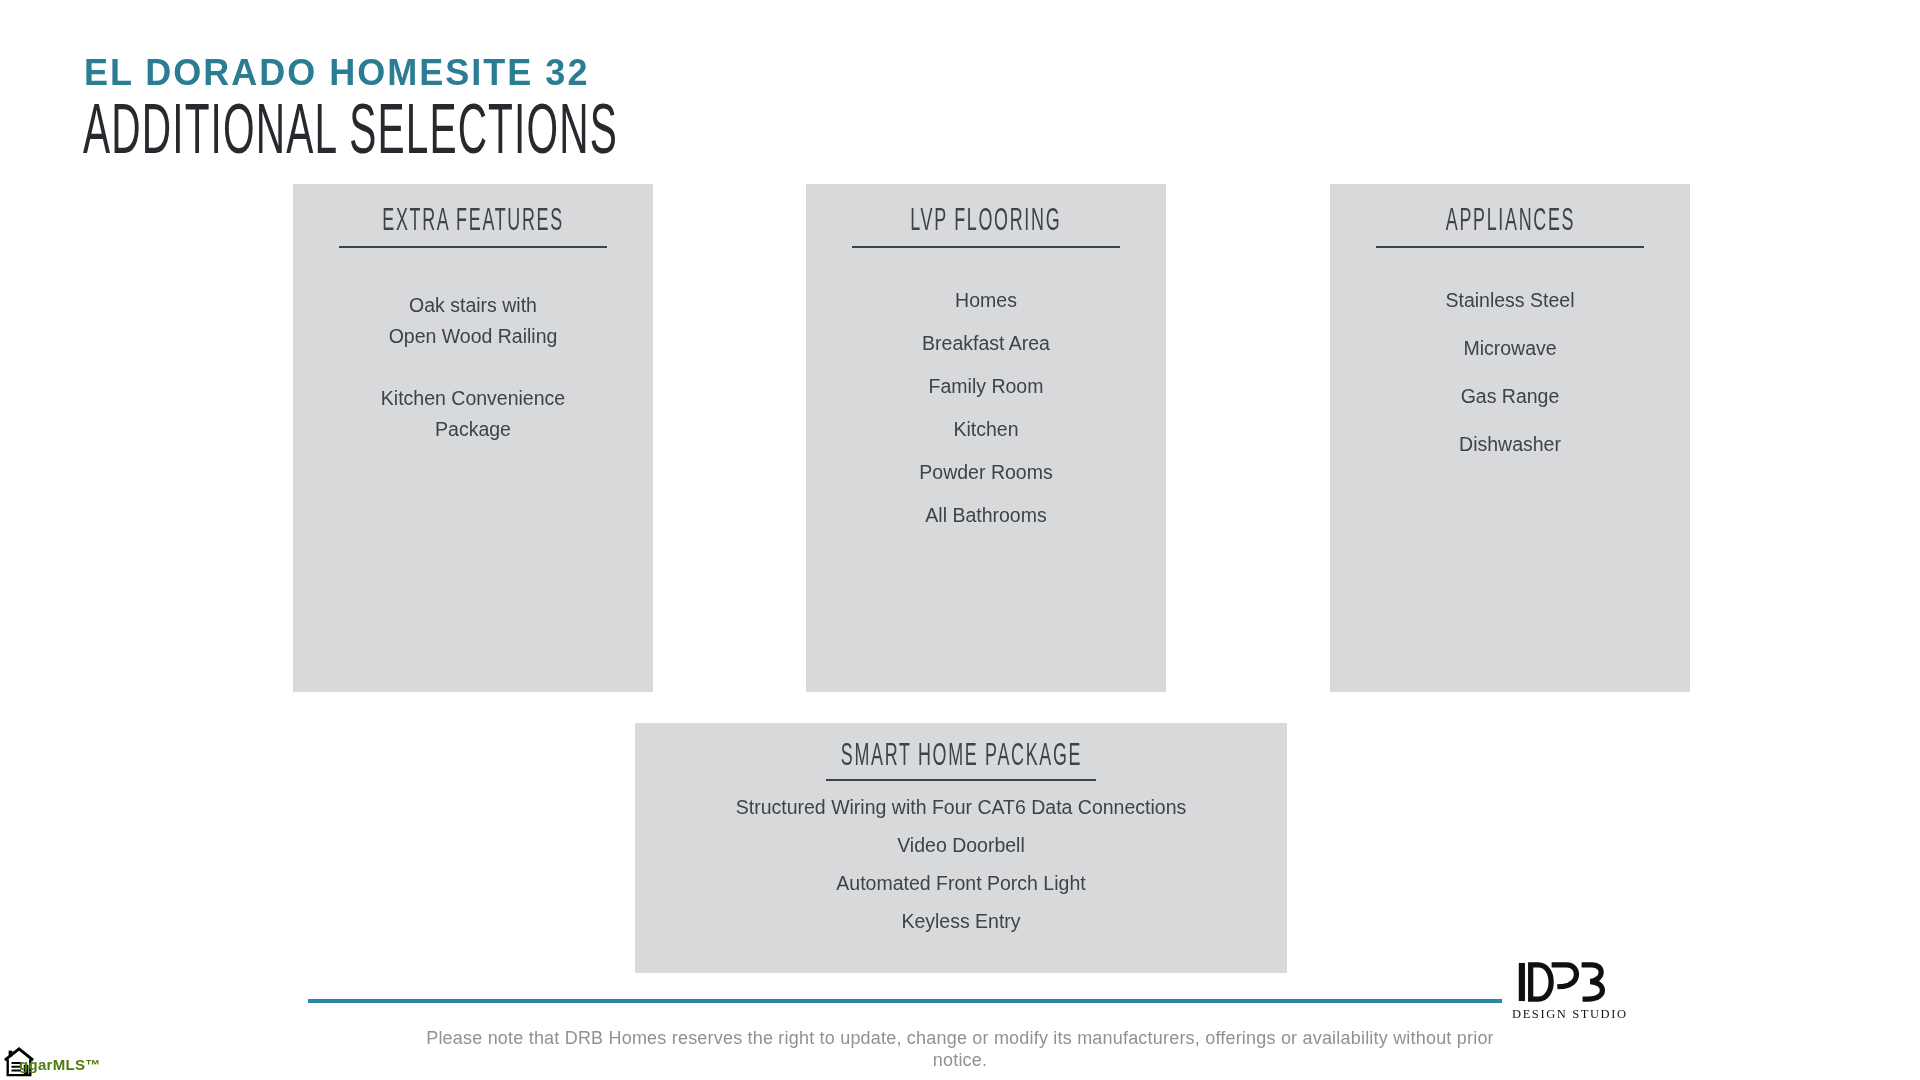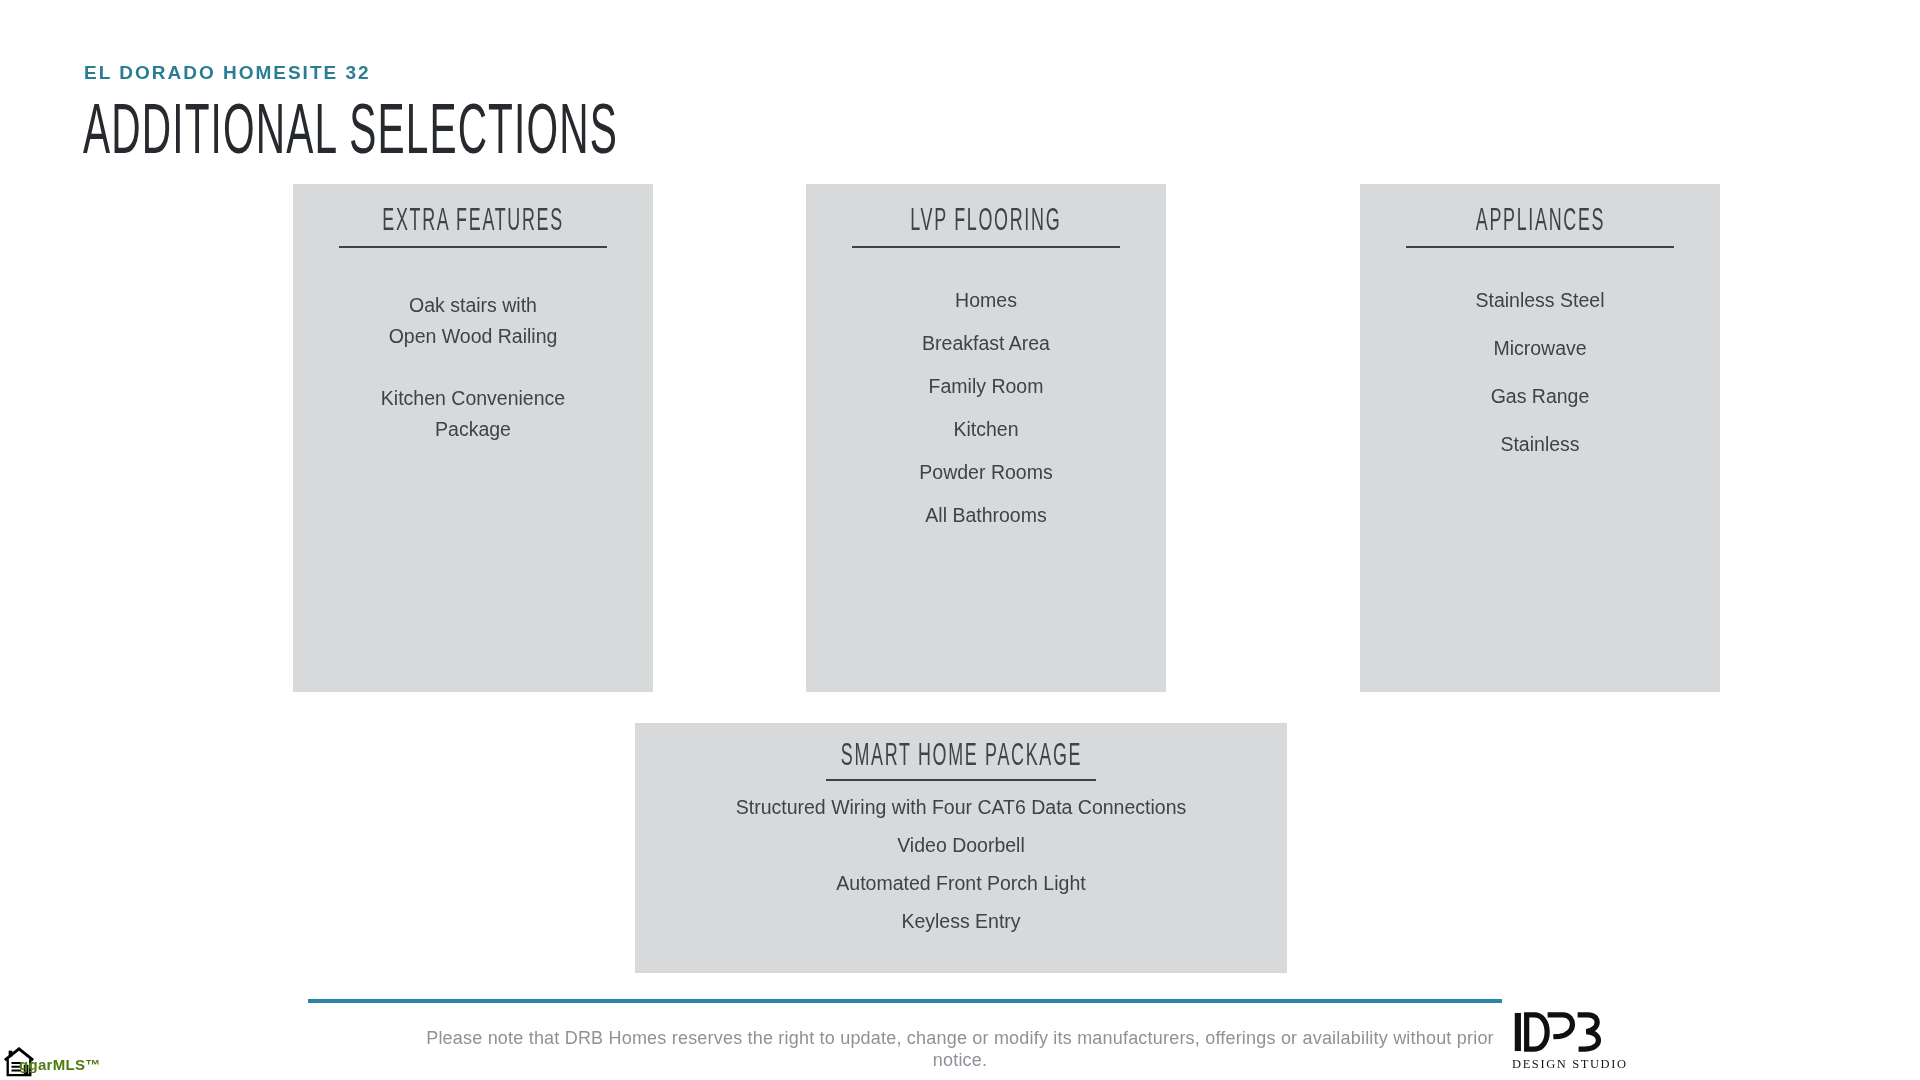--- a/index.html
+++ b/index.html
@@ -1,32 +1,32 @@
 <!DOCTYPE html>
 <html><head>
 <meta charset="utf-8">
 <style>
   html,body{margin:0;padding:0;background:#ffffff;}
   .page{position:relative;width:1920px;height:1080px;background:#ffffff;overflow:hidden;
         font-family:"Liberation Sans", sans-serif;}
 
   
-  .subtitle{position:absolute;left:84px;top:58px;font-size:19px;line-height:30px;
+  .subtitle{position:absolute;left:84px;top:58px;font-size:36px;line-height:30px;
             font-weight:600;letter-spacing:2px;color:#2a7d92;white-space:nowrap;}
   .title-wrap{position:absolute;left:83px;top:92px;}
   .condensed-xl{display:inline-block;font-size:70px;line-height:74px;letter-spacing:2px;
             color:#26292d;white-space:nowrap;transform:scaleX(0.58);transform-origin:0 50%;
             font-weight:400;}
 
   
   .panel{position:absolute;background:#d8d9db;}
   .panel-row{top:184px;width:360px;height:508px;}
   .panel-1{left:293px;}
   .panel-2{left:806px;}
-  .panel-3{left:1360px;}
+  .panel-3{left:1330px;}
   .panel-4{left:635px;top:723px;width:652px;height:250px;}
 
   .panel-title{margin-top:18px;text-align:center;}
   .panel-4 .panel-title{margin-top:14px;}
   .panel-title span{display:inline-block;font-size:32px;line-height:34px;letter-spacing:3px;
             color:#3e434a;white-space:nowrap;transform:scaleX(0.56);transform-origin:50% 50%;}
   .rule{width:268px;height:2px;background:#3d4248;margin:10px auto 0;}
   .panel-4 .rule{width:270px;margin-top:8px;}
 
   .panel-body{margin-top:42px;text-align:center;color:#3e4349;font-size:19.5px;}
@@ -38,21 +38,21 @@
 
   ul.features{list-style:none;margin:0;padding:0;}
   .panel-2 ul.features li{line-height:21px;margin-bottom:22px;}
   .panel-3 ul.features li{line-height:21px;margin-bottom:27px;}
   .panel-4 ul.features li{line-height:20px;margin-bottom:18px;}
 
   
   .footer-divider{position:absolute;left:308px;top:999px;width:1194px;height:4px;background:#2a86a6;}
   .disclaimer{position:absolute;left:410px;top:1027px;width:1100px;text-align:center;
             font-size:18px;line-height:22px;color:#8d9298;letter-spacing:0.2px;}
-  .drb-logo{position:absolute;left:1512px;top:1012px;width:100px;text-align:left;}
+  .drb-logo{position:absolute;left:1512px;top:962px;width:100px;text-align:right;}
   .drb-sub{font-family:"Liberation Serif", serif;font-size:12.5px;letter-spacing:1.6px;
             color:#141414;margin-top:1px;white-space:nowrap;}
 
   
   .watermark{position:absolute;left:2px;top:1044px;width:120px;height:36px;}
   .watermark svg{position:absolute;left:0;top:2px;}
   .watermark .wm-text{position:absolute;left:17px;top:12px;font-size:15px;font-weight:700;
             color:#4d7c0f;letter-spacing:0.3px;white-space:nowrap;}
 </style>
 </head>
@@ -102,21 +102,21 @@
   <section class="panel panel-row panel-3">
     <div class="panel-title">
       <span>APPLIANCES</span>
     </div>
     <div class="rule"></div>
     <div class="panel-body">
       <ul class="features">
         <li>Stainless Steel</li>
         <li>Microwave</li>
         <li>Gas Range</li>
-        <li>Stainless</li>
+        <li>Dishwasher</li>
       </ul>
     </div>
   </section>
 
   <section class="panel panel-4">
     <div class="panel-title">
       <span>SMART HOME PACKAGE</span>
     </div>
     <div class="rule"></div>
     <div class="panel-body">

